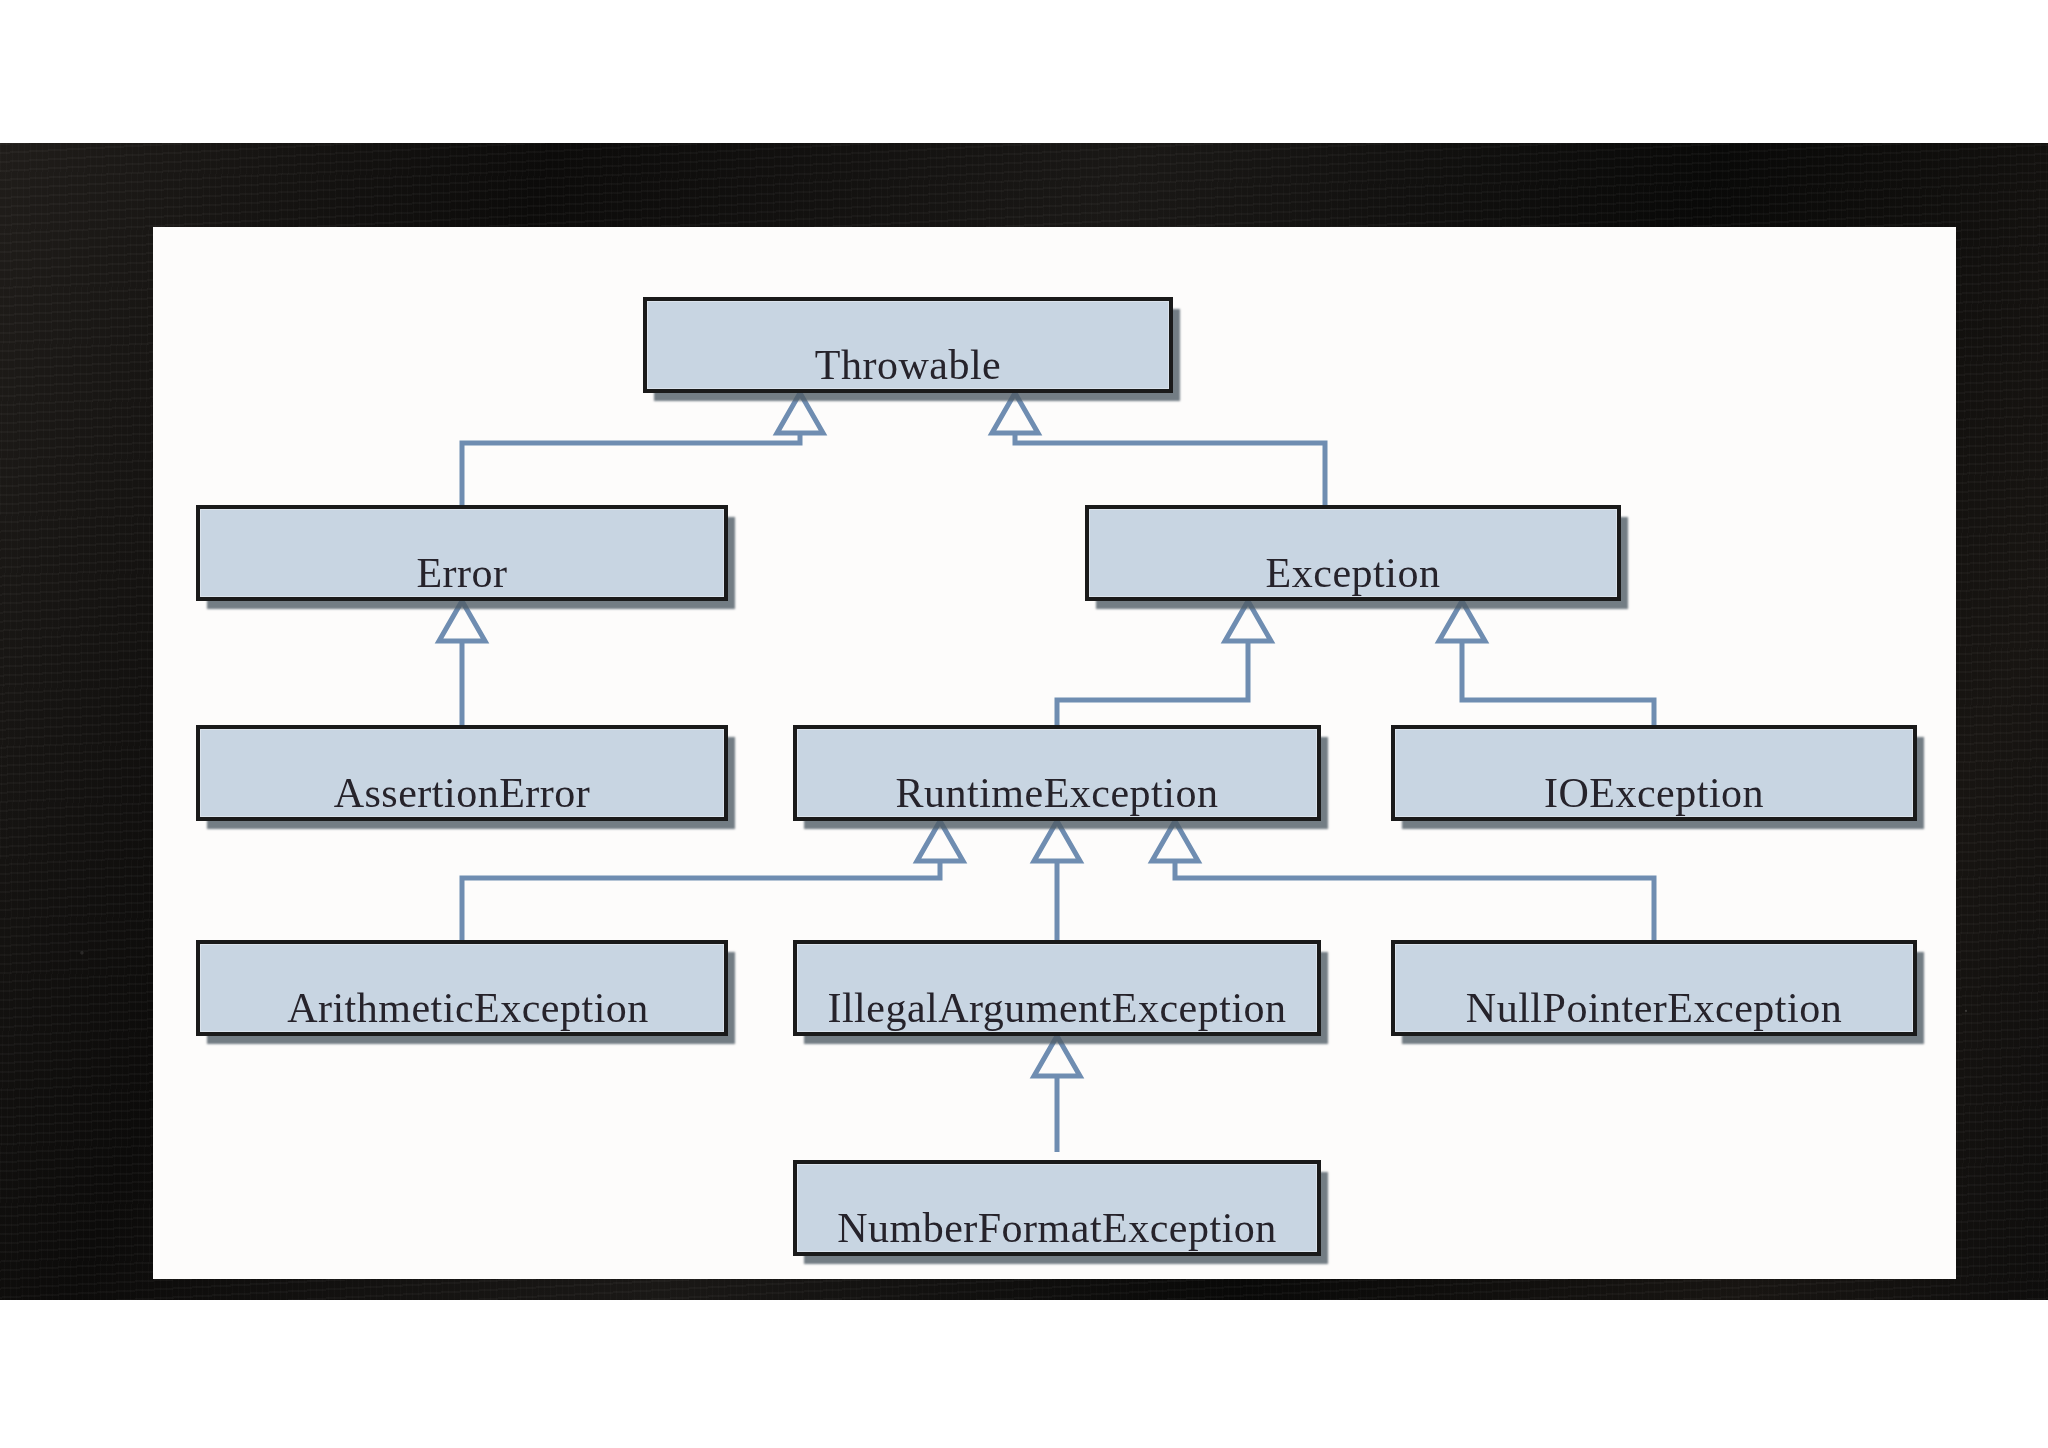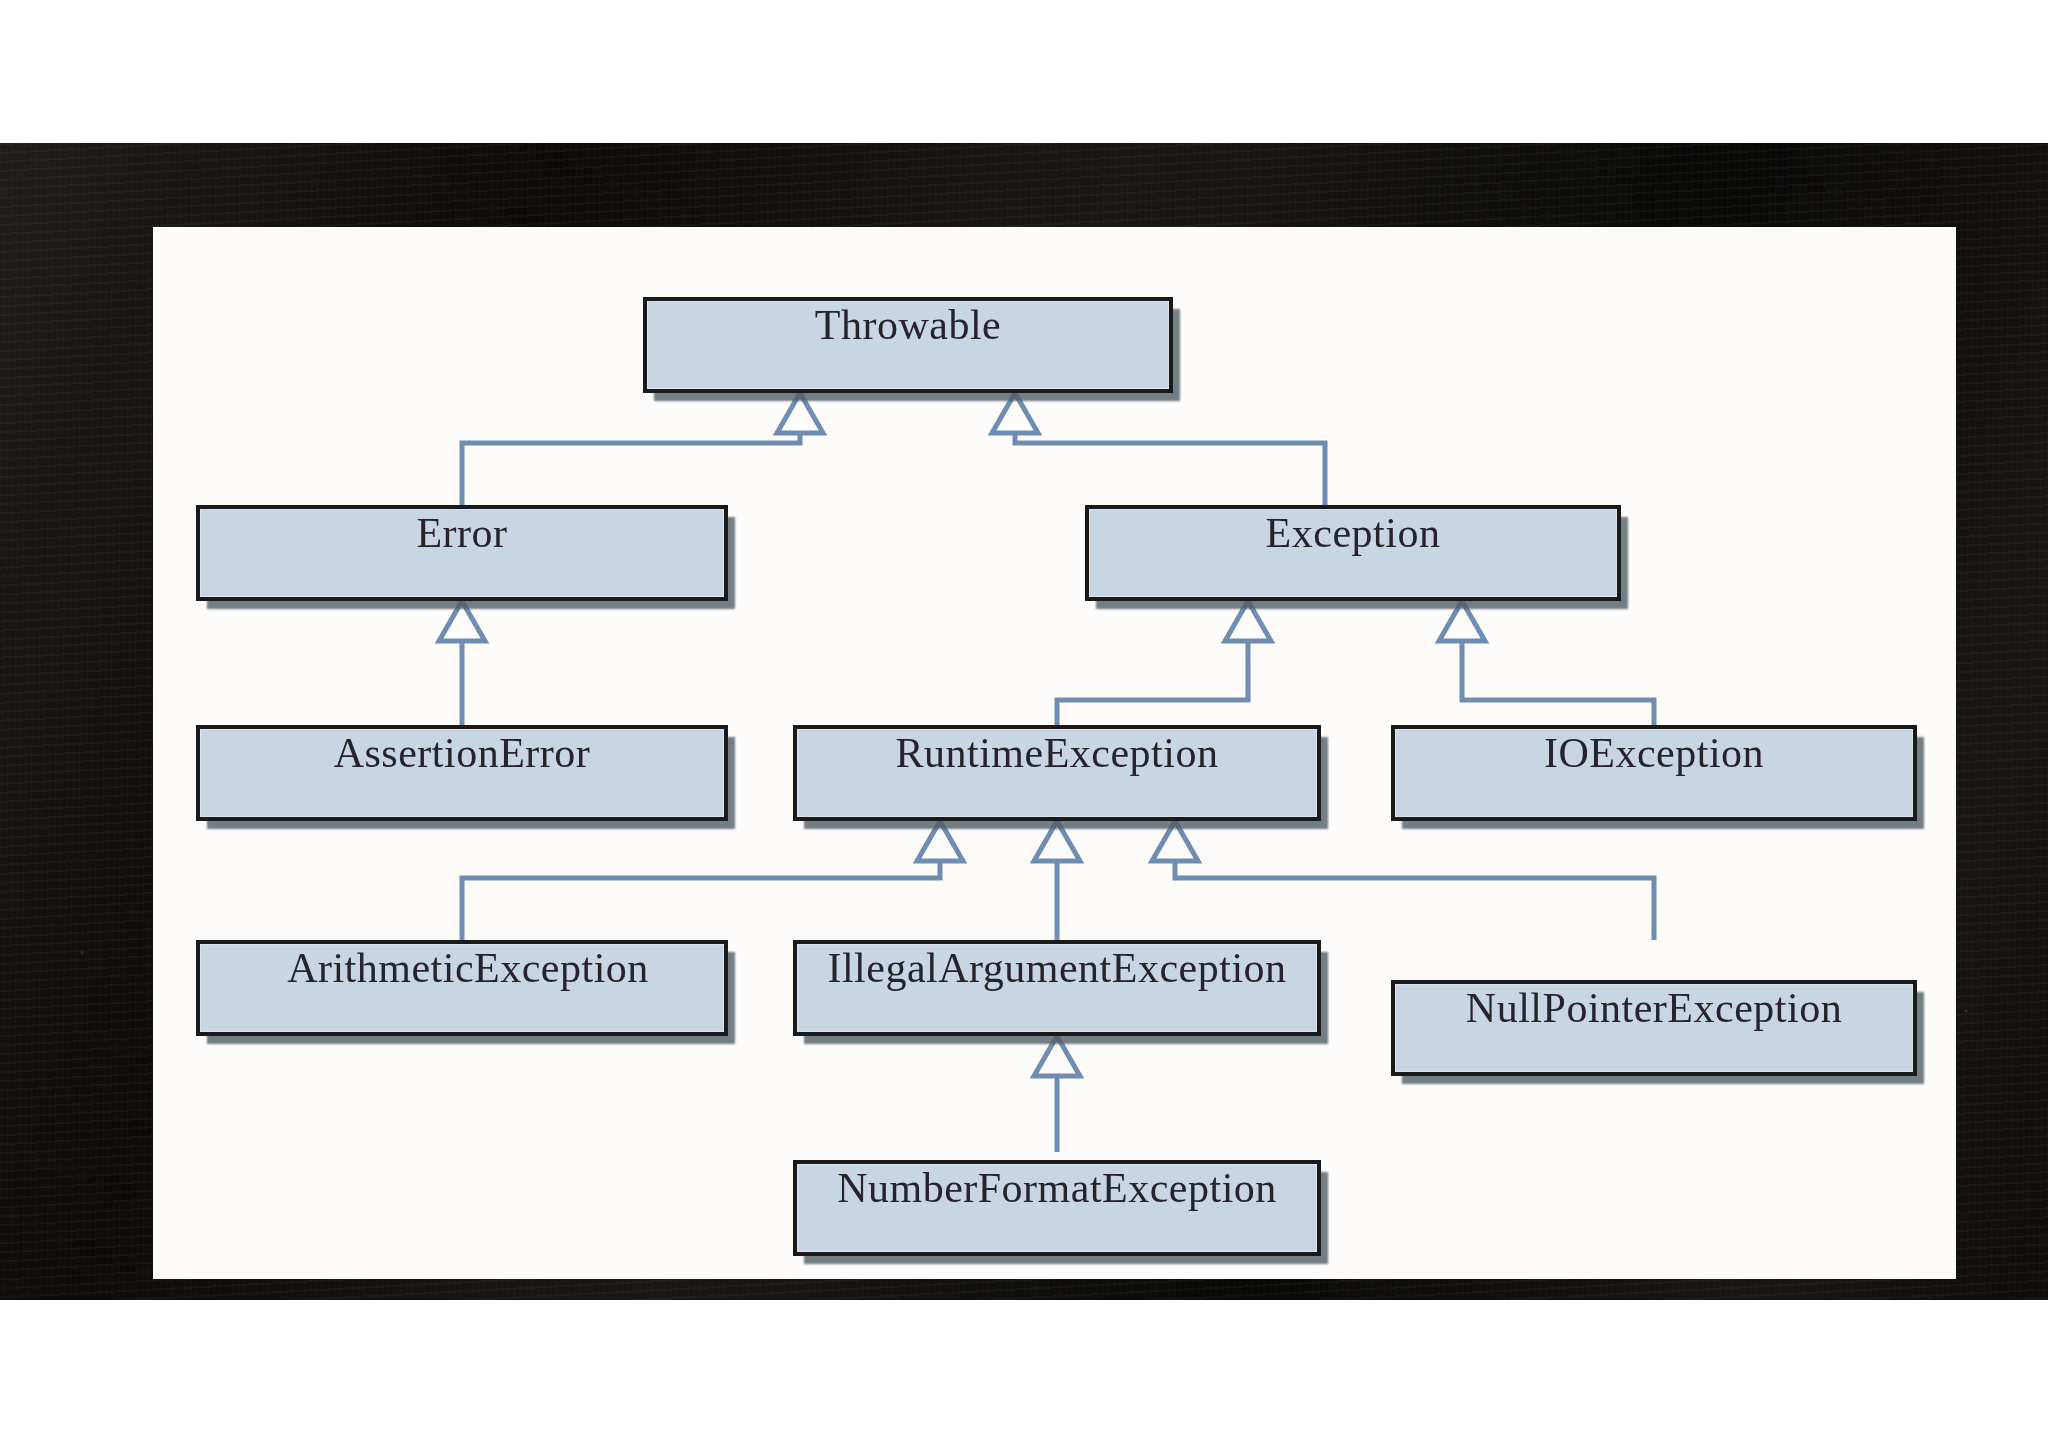--- a/index.html
+++ b/index.html
@@ -41,38 +41,38 @@
     stroke-width:5px;
     stroke-linejoin:miter;
   }
   .node{
     position:absolute;height:96px;
     box-sizing:border-box;
     background:var(--node-fill,#c8d5e2);
     border:4px solid var(--node-border,#1a1a1a);
     box-shadow:9px 10px 2px -2px var(--node-shadow,rgba(80,92,103,.8)),
                inset 0 0 0 1px rgba(255,255,255,.35);
-    display:flex;align-items:flex-start;justify-content:center;
+    display:flex;align-items:flex-end;justify-content:center;
   }
   .node .lbl{
     font-size:42px;
     color:var(--text-color,#26232b);
     letter-spacing:.5px;
     white-space:nowrap;
   }
   
   .n-throwable   {left:490px; top:70px;  width:530px;}
   .n-error       {left:43px;  top:278px; width:532px;}
   .n-exception   {left:932px; top:278px; width:536px;}
   .n-assertion   {left:43px;  top:498px; width:532px;}
   .n-runtime     {left:640px; top:498px; width:528px;}
   .n-io          {left:1238px;top:498px; width:526px;}
   .n-arithmetic  {left:43px;  top:713px; width:532px;padding-left:12px;}
   .n-illegal     {left:640px; top:713px; width:528px;}
-  .n-nullpointer {left:1238px;top:713px; width:526px;margin-top:40px;}
+  .n-nullpointer {left:1238px;top:713px; width:526px;}
   .n-numberformat{left:640px; top:925px; width:528px;margin-top:8px;}
 </style>
 </head>
 <body>
 
 <div class="stage">
 
   <div class="board"></div>
 
   <div class="panel">

